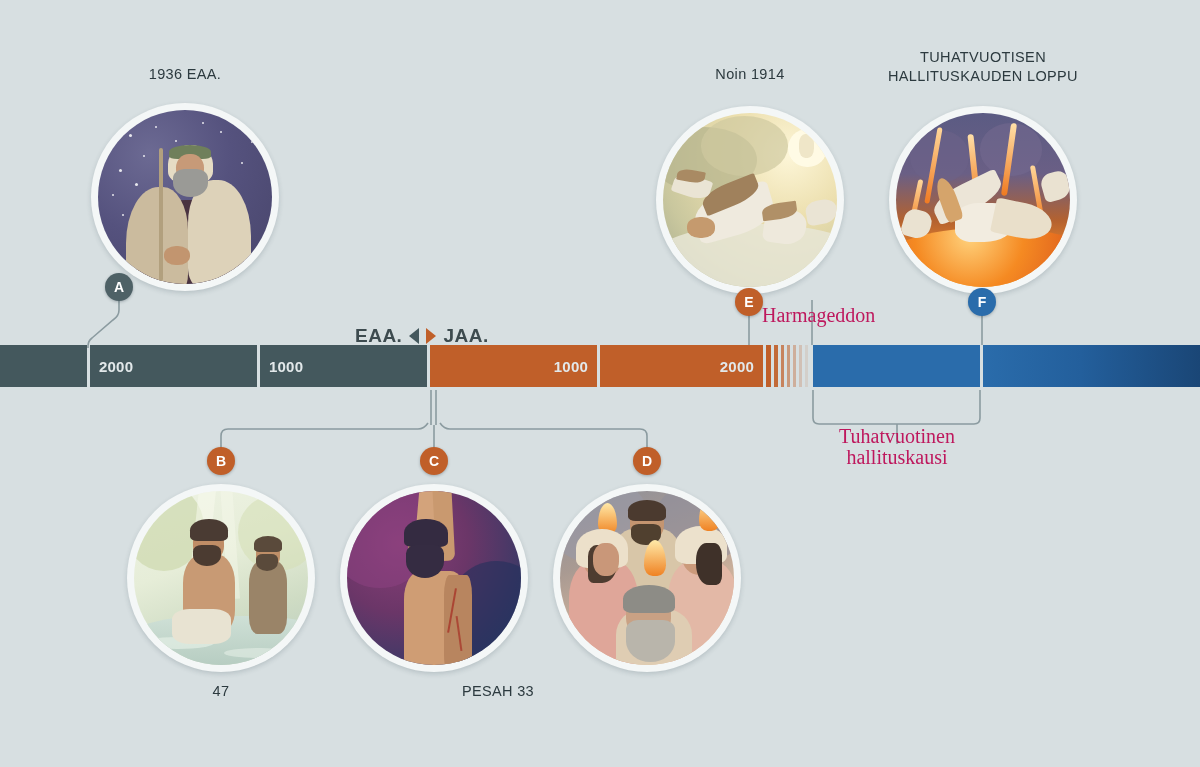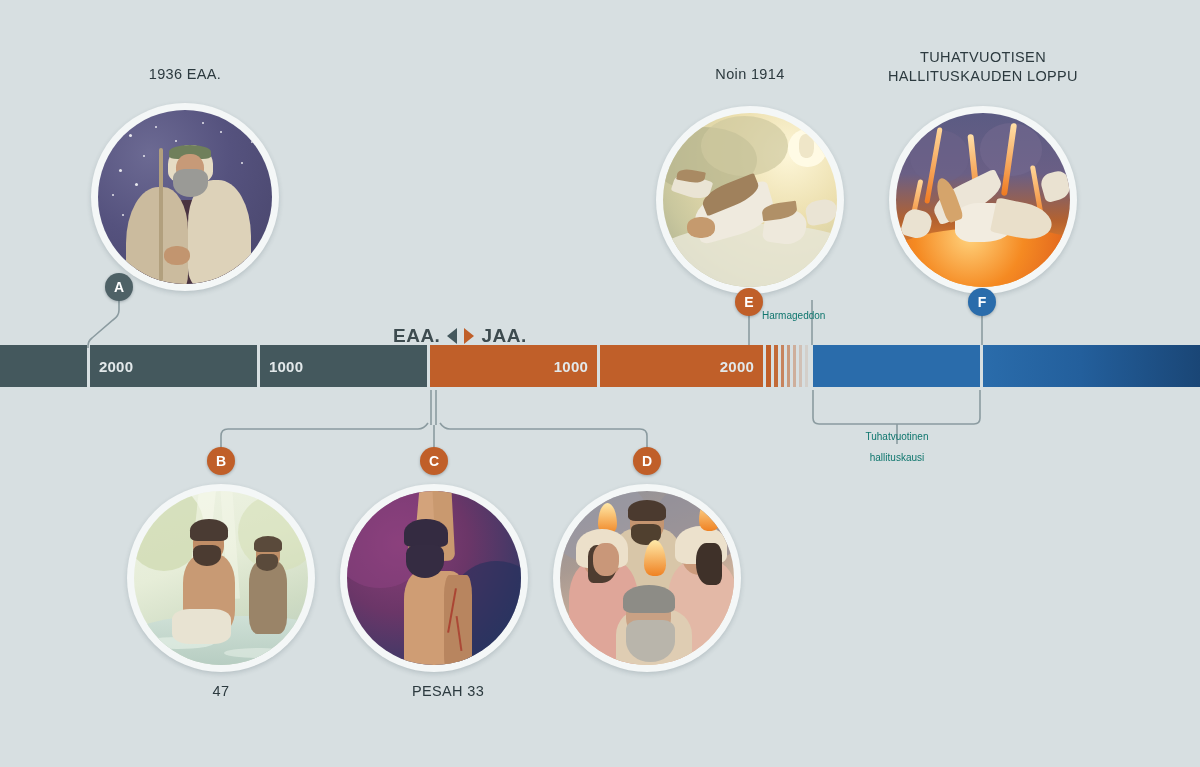--- a/index.html
+++ b/index.html
@@ -27,21 +27,21 @@
   .stripes i{position:absolute;top:0;height:42px;display:block;background:#c05f29;}
 
   
   .era{
     position:absolute;left:0;top:325px;width:1200px;height:26px;
     text-align:center;
   }
   .era-inner{
     position:absolute;left:355px;top:0;
     display:flex;align-items:center;gap:7px;
-    font-size:19px;font-weight:bold;color:#3d4b4f;letter-spacing:.5px;margin-left:38px;
+    font-size:19px;font-weight:bold;color:#3d4b4f;letter-spacing:.5px;
   }
   .tri-l{width:0;height:0;border-top:8px solid transparent;border-bottom:8px solid transparent;border-right:10px solid #44585d;}
   .tri-r{width:0;height:0;border-top:8px solid transparent;border-bottom:8px solid transparent;border-left:10px solid #c05f29;}
   .circle{
     position:absolute;border-radius:50%;
     background:#f4f7f7;
     box-shadow:0 2px 5px rgba(40,60,70,.18);
     overflow:hidden;
   }
   .circle .inner{
@@ -63,21 +63,21 @@
   .m-blue{background:#2a6cab;}
 
   
   .cap{
     position:absolute;text-align:center;
     font-size:14.5px;font-weight:normal;color:#2c3a3f;
     letter-spacing:.35px;line-height:19px;
   }
   .cap-sub{
     position:absolute;text-align:center;
-    font-size:10px;color:#0f766e;line-height:21px;
+    font-size:20px;color:#be185d;line-height:21px;font-family:Liberation Serif, serif;
   }
 
   
   .lines{position:absolute;left:0;top:0;width:1200px;height:767px;pointer-events:none;}
 
   
   .sky-night{background:radial-gradient(circle at 30% 25%,#6c6a93 0%,#55527e 45%,#474469 100%);}
   .sky-gold{background:radial-gradient(circle at 72% 24%,#fdf6d8 0%,#ecdfae 35%,#c9c79e 70%,#9fa58a 100%);}
   .sky-fire{background:linear-gradient(180deg,#5b5b83 0%,#6a5f85 35%,#b4622f 62%,#e8832b 80%,#f4a33a 100%);}
   .sky-river{background:linear-gradient(160deg,#eef3e4 0%,#e6edd8 40%,#cfdcc4 70%,#b8cbbd 100%);}
@@ -354,15 +354,15 @@
 
         <div class="blob" style="left:32%;top:68%;width:44%;height:44%;background:#dfcdb3;border-radius:34% 34% 10% 10%;"></div>
         <div class="blob" style="left:38%;top:58%;width:26%;height:27%;background:#c9a184;border-radius:44%;"></div>
         <div class="blob" style="left:36%;top:54%;width:30%;height:16%;background:#8d8c86;border-radius:50% 50% 20% 20%;"></div>
         <div class="blob" style="left:38%;top:74%;width:28%;height:24%;background:#b9b5ab;border-radius:24% 24% 50% 50%;"></div>
       </div>
     </div>
   </div>
 
   <div class="cap" style="left:121px;top:682px;width:200px;">47</div>
-  <div class="cap" style="left:348px;top:682px;width:200px;">PESAH 33</div>
+  <div class="cap" style="left:334px;top:682px;width:200px;text-align:right;">PESAH 33</div>
 
 </div>
 
 </body></html>

